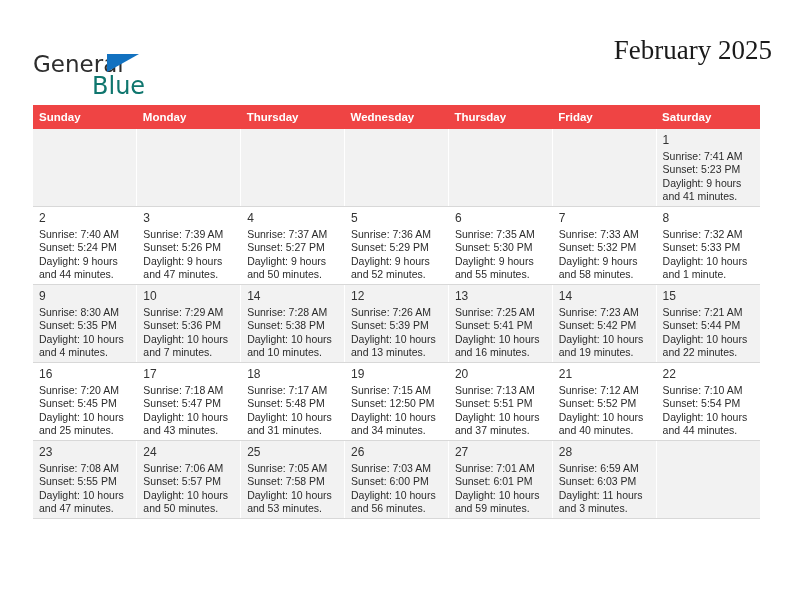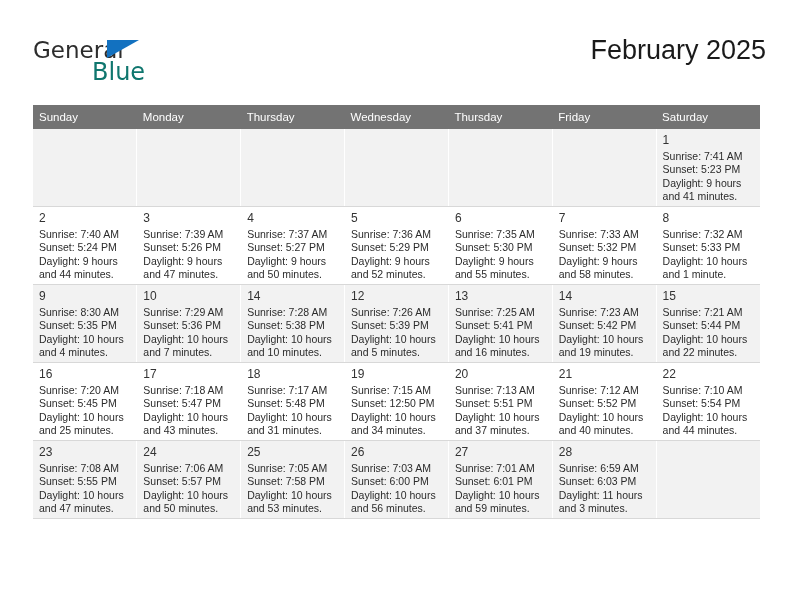--- a/index.html
+++ b/index.html
@@ -25,21 +25,21 @@
   .header {
     position: absolute;
     left: 0;
     top: 0;
     width: 792px;
     height: 104px;
   }
   .brand {
     position: absolute;
     left: 33px;
-    top: 38px;
+    top: 52px;
     width: 230px;
     height: 50px;
   }
   .brand-top {
     position: relative;
     font-size: 23px;
     line-height: 24px;
     letter-spacing: 0px;
     color: #2d2d2d;
     font-family: "DejaVu Sans", sans-serif;
@@ -61,22 +61,23 @@
     top: 22px;
     font-size: 24px;
     line-height: 24px;
     color: #0f766e;
     font-family: "DejaVu Sans", sans-serif;
     font-weight: 400;
     white-space: nowrap;
   }
   .title-block {
     position: absolute;
-    right: 26px;
+    right: 20px;
     top: 34px;
+    font-family: Liberation Serif, serif;
   }
   .month-title {
     font-size: 27px;
     line-height: 32px;
     color: #1a1a1a;
     font-weight: 400;
     white-space: nowrap;
   }
   .location-title {
     margin-top: 6px;
@@ -90,24 +91,24 @@
   
   .calendar {
     position: absolute;
     left: 33px;
     top: 105px;
     width: 727px;
     border-collapse: collapse;
     table-layout: fixed;
   }
   .calendar th {
-    background: #737373;
+    background: #ef4444;
     color: #ffffff;
     font-size: 11.5px;
-    font-weight: normal;
+    font-weight: bold;
     text-align: left;
     padding: 5px 0 6px 6px;
     height: 13px;
     border: none;
   }
   .calendar td {
     vertical-align: top;
     height: 77px;
     padding: 0;
     border-right: 1px solid #ffffff;
@@ -292,21 +293,21 @@
               <div class="detail">Daylight: 10 hours</div>
               <div class="detail">and 10 minutes.</div>
             </div>
           </td>
           <td>
             <div class="cell-inner">
               <div class="daynum">12</div>
               <div class="detail">Sunrise: 7:26 AM</div>
               <div class="detail">Sunset: 5:39 PM</div>
               <div class="detail">Daylight: 10 hours</div>
-              <div class="detail">and 5 minutes.</div>
+              <div class="detail">and 13 minutes.</div>
             </div>
           </td>
           <td>
             <div class="cell-inner">
               <div class="daynum">13</div>
               <div class="detail">Sunrise: 7:25 AM</div>
               <div class="detail">Sunset: 5:41 PM</div>
               <div class="detail">Daylight: 10 hours</div>
               <div class="detail">and 16 minutes.</div>
             </div>

